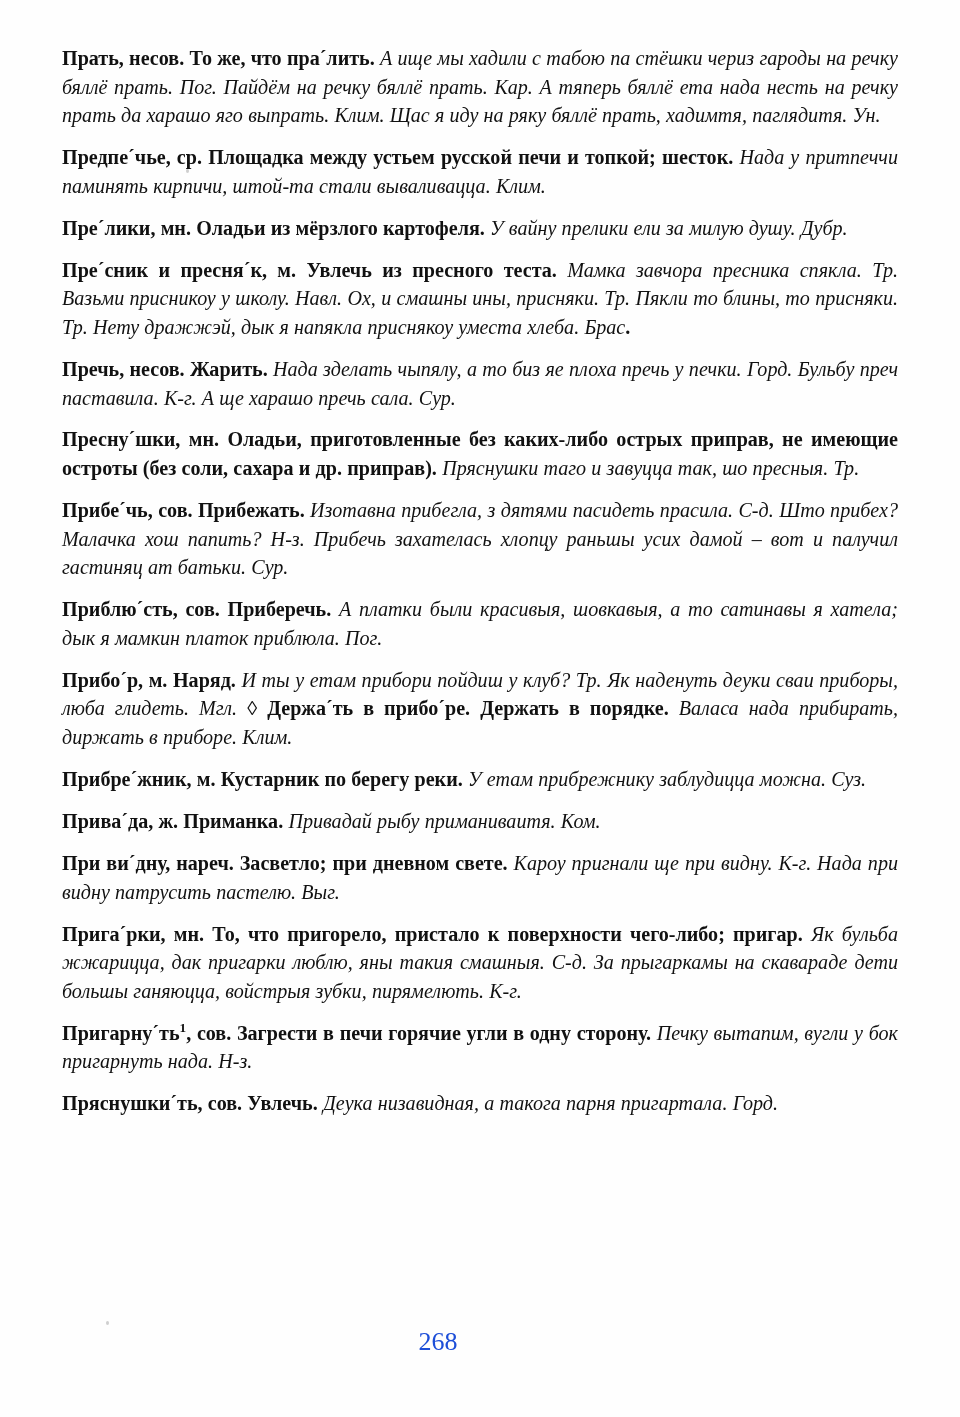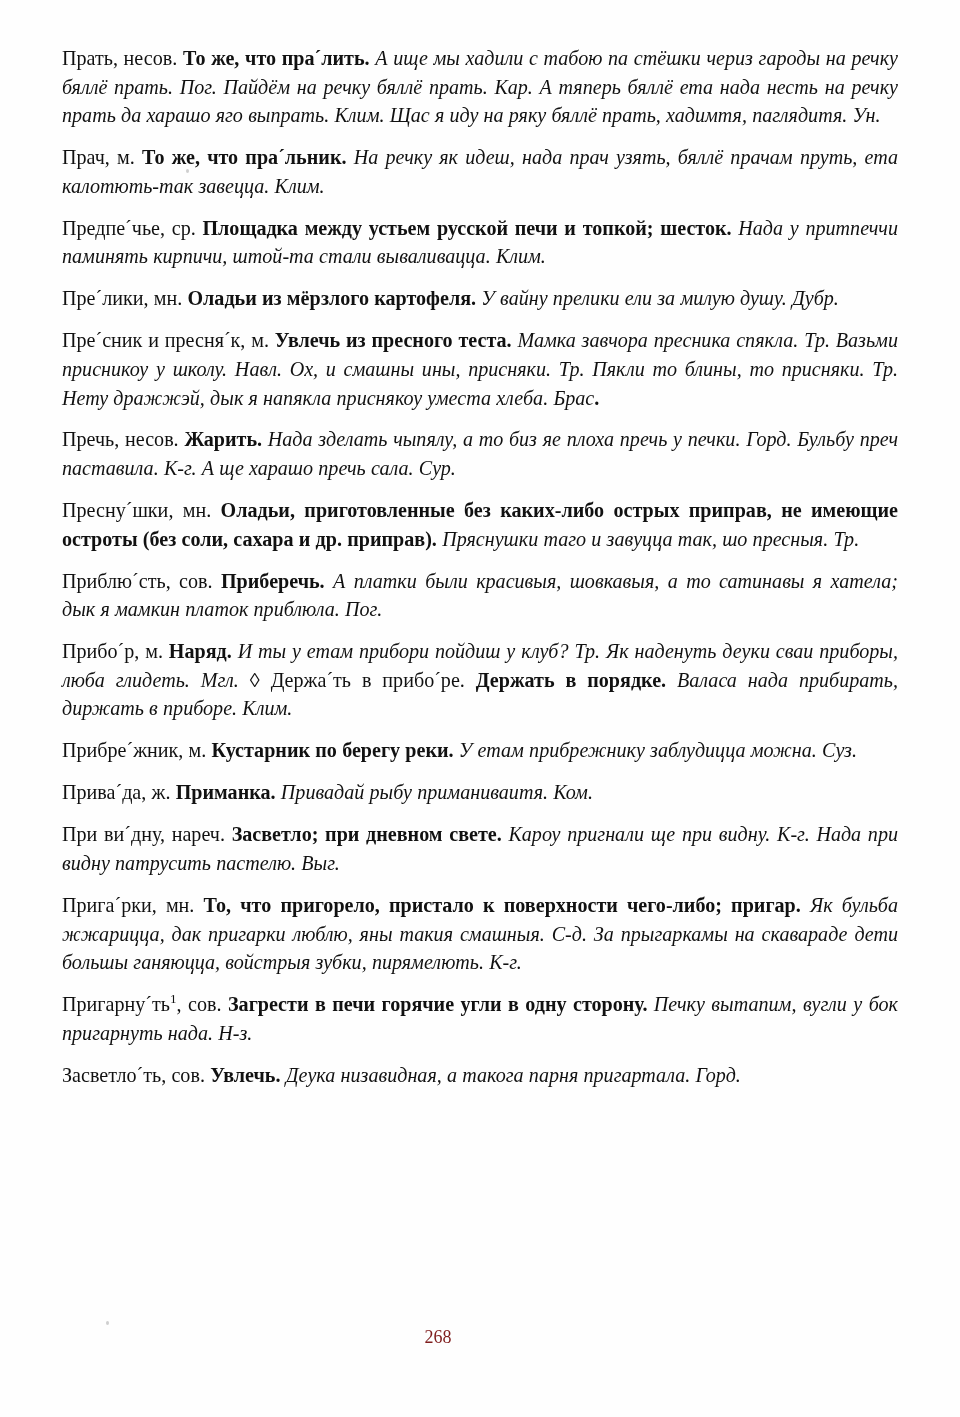--- a/index.html
+++ b/index.html
@@ -36,21 +36,21 @@
     text-align: justify;
     text-justify: inter-word;
     margin: 0 0 13.4px 0;
     hyphens: manual;
     word-spacing: 0.2px;
   }
   .entry:last-of-type {
     margin-bottom: 0;
   }
   .hw {
-    font-weight: normal;
+    font-weight: bold;
     font-style: normal;
     margin-top: 37px;
   }
   .def {
     font-weight: bold;
     font-style: normal;
   }
   .ex {
     font-style: italic;
     font-weight: normal;
@@ -63,23 +63,23 @@
     font-size: 0.66em;
     vertical-align: super;
     line-height: 0;
   }
   .folio {
     position: absolute;
     left: 0;
     top: 1327px;
     width: 876px;
     text-align: center;
-    font-size: 18px;
+    font-size: 26px;
     font-family: "Liberation Serif", "DejaVu Serif", serif;
-    color: #7f1d1d;
+    color: #1d4ed8;
   }
   .speck {
     position: absolute;
     width: 3px;
     height: 4px;
     background: #cfcfcf;
     border-radius: 50%;
   }
 </style>
 </head>
@@ -91,25 +91,20 @@
   <div class="speck" style="left:186px; top:169px;"></div>
 
   <div class="column">
 
     <p class="entry">
       <span class="hw">Прать, несов.</span>
       <span class="def">То же, что пра´лить.</span>
       <span class="ex">А ище мы хадили с табою па стёшки чериз гароды на речку бяллё прать. Пог. Пайдём на речку бяллё прать. Кар. А тяперь бяллё ета нада несть на речку прать да харашо яго выпрать. Клим. Щас я иду на ряку бяллё прать, хадимтя, паглядитя. Ун.</span>
     </p>
 
-    <p class="entry">
-      <span class="hw">Прач, м.</span>
-      <span class="def">То же, что пра´льник.</span>
-      <span class="ex">На речку як идеш, нада прач узять, бяллё прачам пруть, ета калотють-так завецца. Клим.</span>
-    </p>
 
     <p class="entry">
       <span class="hw">Предпе´чье, ср.</span>
       <span class="def">Площадка между устьем русской печи и топкой; шесток.</span>
       <span class="ex">Нада у притпеччи паминять кирпичи, штой-та стали вываливацца. Клим.</span>
     </p>
 
     <p class="entry">
       <span class="hw">Пре´лики,  мн.</span>
       <span class="def">Оладьи из мёрзлого картофеля.</span>
@@ -127,20 +122,25 @@
       <span class="def">Жарить.</span>
       <span class="ex">Нада зделать чыпялу, а то биз яе плоха пречь у печки. Горд. Бульбу преч паставила. К-г. А ще харашо пречь сала. Сур.</span>
     </p>
 
     <p class="entry">
       <span class="hw">Пресну´шки, мн.</span>
       <span class="def">Оладьи, приготовленные без каких-либо острых приправ, не имеющие остроты (без соли, сахара и др. приправ).</span>
       <span class="ex">Пряснушки таго и завуцца так, шо пресныя. Тр.</span>
     </p>
 
+    <p class="entry">
+      <span class="hw">Прибе´чь, сов.</span>
+      <span class="def">Прибежать.</span>
+      <span class="ex">Изотавна прибегла, з дятями пасидеть прасила. С-д. Што прибех? Малачка хош папить? Н-з. Прибечь захателась хлопцу раньшы усих дамой – вот и палучил гастиняц ат батьки. Сур.</span>
+    </p>
 
     <p class="entry">
       <span class="hw">Приблю´сть, сов.</span>
       <span class="def">Приберечь.</span>
       <span class="ex">А платки были красивыя, шовкавыя, а то сатинавы я хатела; дык я мамкин платок приблюла. Пог.</span>
     </p>
 
     <p class="entry">
       <span class="hw">Прибо´р, м.</span>
       <span class="def">Наряд.</span>
@@ -173,21 +173,21 @@
 
 
     <p class="entry">
       <span class="hw">Пригарну´ть</span><sup class="hw">1</sup><span class="hw">, сов.</span>
       <span class="def">Загрести в печи горячие угли в одну сторону.</span>
       <span class="ex">Печку вытапим, вугли у бок пригарнуть нада. Н-з.</span>
     </p>
 
 
     <p class="entry">
-      <span class="hw">Засветло´ть, сов.</span>
+      <span class="hw">Пряснушки´ть, сов.</span>
       <span class="def">Увлечь.</span>
       <span class="ex">Деука низавидная, а такога парня пригартала. Горд.</span>
     </p>
 
   </div>
 
   <div class="folio">268</div>
 
 </div>
 

